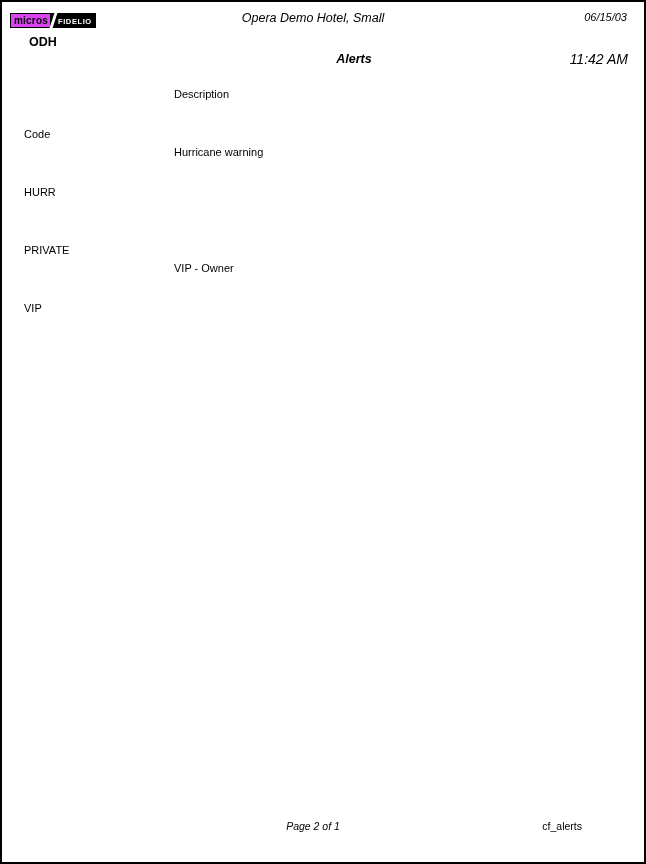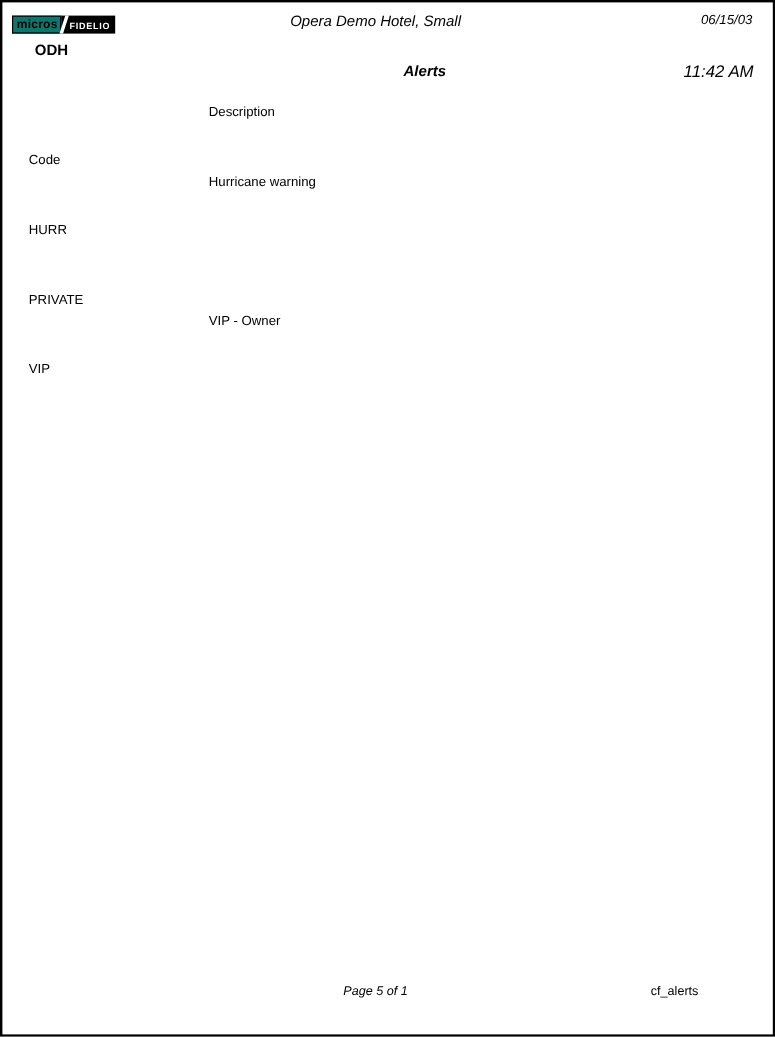--- a/index.html
+++ b/index.html
@@ -25,21 +25,21 @@
     left: 8px;
     top: 11px;
     height: 15px;
     display: flex;
     align-items: stretch;
   }
   .logo-micros {
     display: flex;
     align-items: center;
     border: 1px solid #000000;
-    background: #0f766e;
+    background: #d946ef;
     color: #000000;
     font-weight: bold;
     font-size: 10px;
     padding: 0 2px 0 3px;
     letter-spacing: 0.2px;
   }
   .logo-fidelio {
     position: relative;
     display: flex;
     align-items: center;
@@ -179,17 +179,17 @@
       <span class="t-code">PRIVATE</span>
     </div>
 
     <div class="t-row">
       <span class="t-code">VIP</span>
       <span class="t-desc">VIP - Owner</span>
     </div>
 
   </div>
 
-  <div class="footer-page">Page 5 of 1</div>
+  <div class="footer-page">Page 2 of 1</div>
 
   <div class="footer-report-id">cf_alerts</div>
 
 </div>
 
 </body></html>

